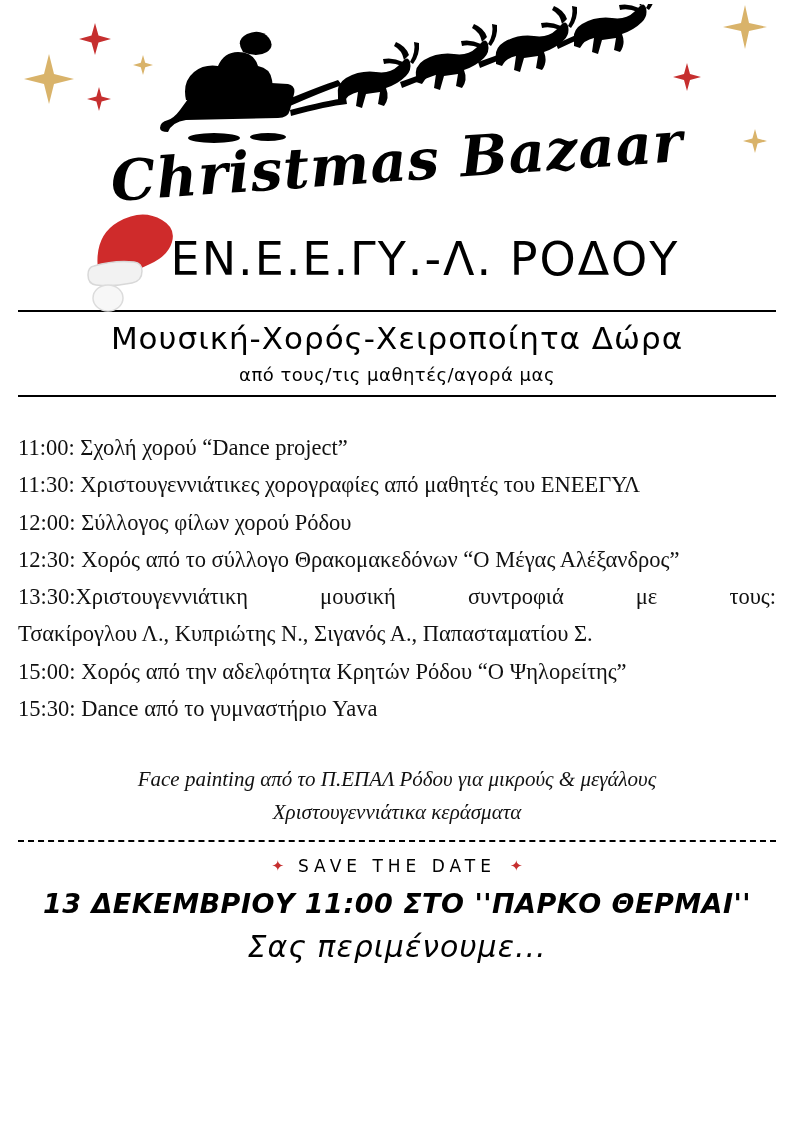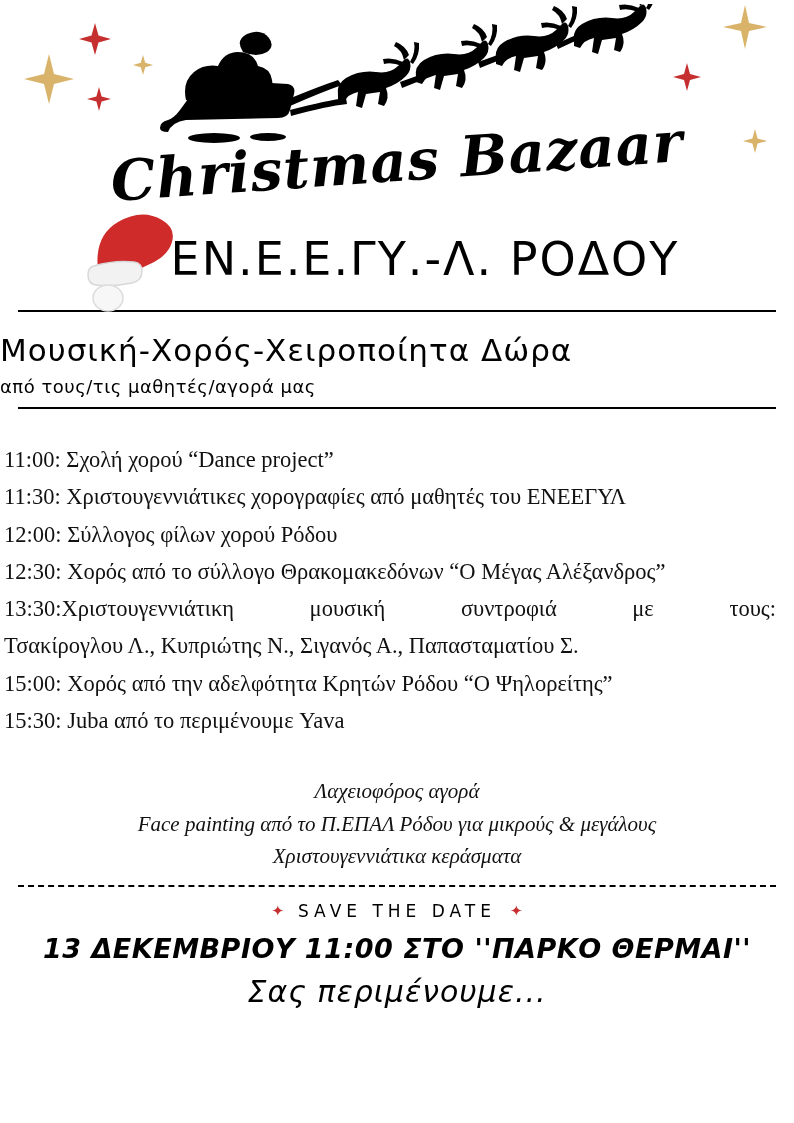--- a/index.html
+++ b/index.html
@@ -81,39 +81,40 @@
     border: none;
     border-top: 2px solid #000;
     margin: 0 18px;
   }
   .rule.dashed {
     border-top: 2px dashed #000;
   }
 
   
   .subtitle-block {
-    padding: 20px 0 10px;
+    text-align: center;
+    padding: 8px 0 10px;
   }
   .subtitle-main {
     font-family: "DejaVu Sans", sans-serif;
     font-size: 31px;
     letter-spacing: 1px;
     color: #000;
   }
   .subtitle-sub {
     font-family: "DejaVu Sans", sans-serif;
     font-size: 18px;
     letter-spacing: 0.5px;
     margin-top: 8px;
     color: #000;
   }
 
   
   .schedule {
-    padding: 34px 18px 0 4px;
+    padding: 34px 18px 0 18px;
   }
   .sched-item {
     font-family: "Liberation Serif", serif;
     font-size: 22.5px;
     line-height: 1.48;
     color: #111;
     margin-bottom: 4px;
   }
   .sched-item.justified {
     text-align: justify;
@@ -273,25 +274,24 @@
   <hr class="rule">
 
   <div class="schedule">
     <div class="sched-item">11:00: Σχολή χορού “Dance project”</div>
     <div class="sched-item">11:30: Χριστουγεννιάτικες χορογραφίες από μαθητές του ΕΝΕΕΓΥΛ</div>
     <div class="sched-item">12:00: Σύλλογος φίλων χορού Ρόδου</div>
     <div class="sched-item">12:30: Χορός από το σύλλογο Θρακομακεδόνων “Ο Μέγας Αλέξανδρος”</div>
     <div class="sched-item justified">13:30:Χριστουγεννιάτικη μουσική συντροφιά με τους:</div>
     <div class="sched-item justified-cont">Τσακίρογλου Λ., Κυπριώτης Ν., Σιγανός Α., Παπασταματίου Σ.</div>
     <div class="sched-item">15:00: Χορός από την αδελφότητα Κρητών Ρόδου “Ο Ψηλορείτης”</div>
-    <div class="sched-item">15:30: Juba από το  περιμένουμε Yava</div>
+    <div class="sched-item">15:30: Dance από το  γυμναστήριο Yava</div>
   </div>
 
   <div class="extras">
-    <div class="extra-line">Λαχειοφόρος αγορά</div>
     <div class="extra-line">Face painting από το Π.ΕΠΑΛ Ρόδου για μικρούς &amp; μεγάλους</div>
     <div class="extra-line">Χριστουγεννιάτικα κεράσματα</div>
   </div>
 
   <div class="footer-rule-wrap">
     <hr class="rule dashed">
   </div>
 
   <div class="footer">
     <div class="save-the-date">

